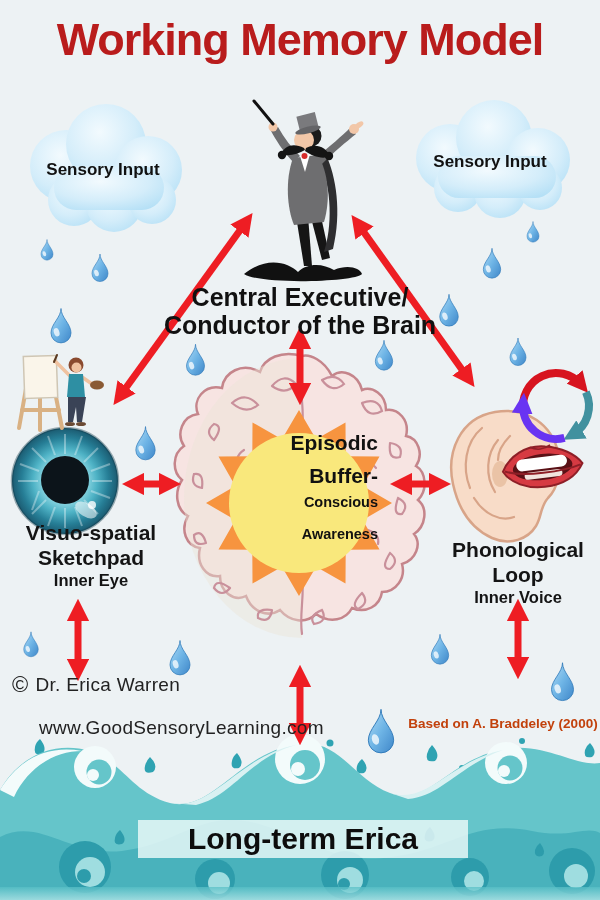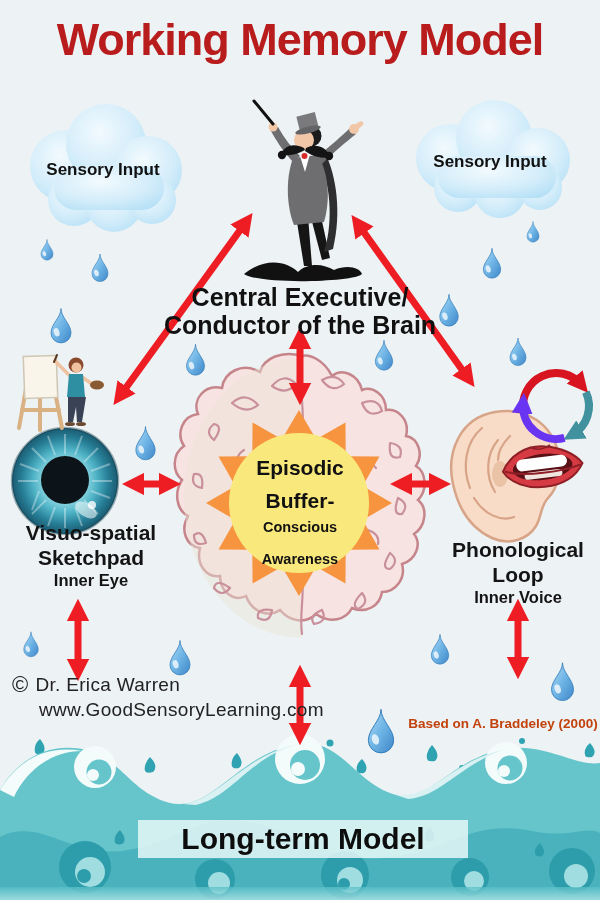--- a/index.html
+++ b/index.html
@@ -6,31 +6,31 @@
   #canvas{position:relative;width:600px;height:900px;background:#edf2f4;overflow:hidden;
           font-family:"Liberation Sans",sans-serif;color:#111;}
   .abs{position:absolute;}
   .ctr{text-align:center;}
   #title{left:0;top:14px;width:600px;font-size:45px;font-weight:bold;letter-spacing:-1px;color:#b91c1c;z-index:5;}
   .cloud-label{font-weight:bold;font-size:17px;color:#111;}
   .node-label{font-weight:bold;color:#141414;line-height:1.18;z-index:7;}
   .node-label .big{font-size:21px;display:block;}
   .node-label .small{font-size:16.5px;display:block;}
   #ce-label{left:140px;top:283px;width:320px;font-size:25px;font-weight:bold;line-height:1.12;z-index:7;}
-  #sun-text{left:222px;top:456px;width:156px;z-index:7;}
+  #sun-text{left:222px;top:431px;width:156px;z-index:7;text-align:right;}
   #sun-text .l1{font-size:21px;font-weight:bold;display:block;}
   #sun-text .l2{font-size:21px;font-weight:bold;display:block;margin-top:9px;}
   #sun-text .l3{font-size:14.5px;font-weight:bold;display:block;margin-top:6px;}
   #sun-text .l4{font-size:14.5px;font-weight:bold;display:block;margin-top:16px;}
   #vs-label{left:0px;top:521px;width:182px;z-index:7;}
   #pl-label{left:430px;top:538px;width:176px;z-index:7;}
   #credit{left:12px;top:674px;width:320px;font-size:19px;color:#222;z-index:7;letter-spacing:.3px;}
   #credit .row{display:flex;align-items:center;gap:7px;}
   #credit .sym{font-size:22px;line-height:1;}
-  #credit .site{margin-left:27px;margin-top:3px;}
+  #credit .site{margin-left:27px;margin-top:21px;}
   #attr{left:408px;top:716px;width:190px;font-size:13.5px;font-weight:bold;color:#c2410c;z-index:7;text-align:center;}
   #ltm-band{left:138px;top:820px;width:330px;height:38px;background:rgba(230,247,247,0.85);
             z-index:7;font-size:30px;font-weight:bold;color:#0d0d0d;line-height:38px;text-align:center;}
   .drop{z-index:2;}
   svg{display:block;}
 </style>
 </head>
 <body>
 
 <div id="canvas">
@@ -335,21 +335,21 @@
         <circle cx="572" cy="136" r="23"></circle>
           <circle cx="576" cy="141" r="12" fill="#9fdde0"></circle>
         <path d="M120,95 q8,10 2,14 q-9,2 -7,-6 q1,-5 5,-8 Z"></path>
         <path d="M430,92 q8,10 2,14 q-9,2 -7,-6 q1,-5 5,-8 Z"></path>
         <path d="M540,108 q7,9 2,13 q-8,2 -7,-6 q1,-4 5,-7 Z"></path>
       </g>
       <rect x="0" y="152" width="600" height="13" fill="url(#gwave)" opacity="0.75"></rect>
     </svg>
   </div>
 
-  <div id="ltm-band" class="abs">Long-term Model</div>
+  <div id="ltm-band" class="abs">Long-term Erica</div>
 
 <span class="abs drop" style="left: 38px; top: 238px;">
       <svg width="18" height="24" viewBox="0 0 24 32">
         <path d="M12,2 C12,9 4,14.5 4,21.5 A8,8 0 0 0 20,21.5 C20,14.5 12,9 12,2 Z" fill="url(#gdrop)" stroke="#2f79b8" stroke-width="0.6"></path>
         <ellipse cx="8.5" cy="21" rx="2.2" ry="3.4" fill="rgba(255,255,255,0.75)" transform="rotate(-18 8.5 21)"></ellipse>
       </svg>
     </span>
     <span class="abs drop" style="left: 88px; top: 252px;">
       <svg width="24" height="32" viewBox="0 0 24 32">
         <path d="M12,2 C12,9 4,14.5 4,21.5 A8,8 0 0 0 20,21.5 C20,14.5 12,9 12,2 Z" fill="url(#gdrop)" stroke="#2f79b8" stroke-width="0.6"></path>

